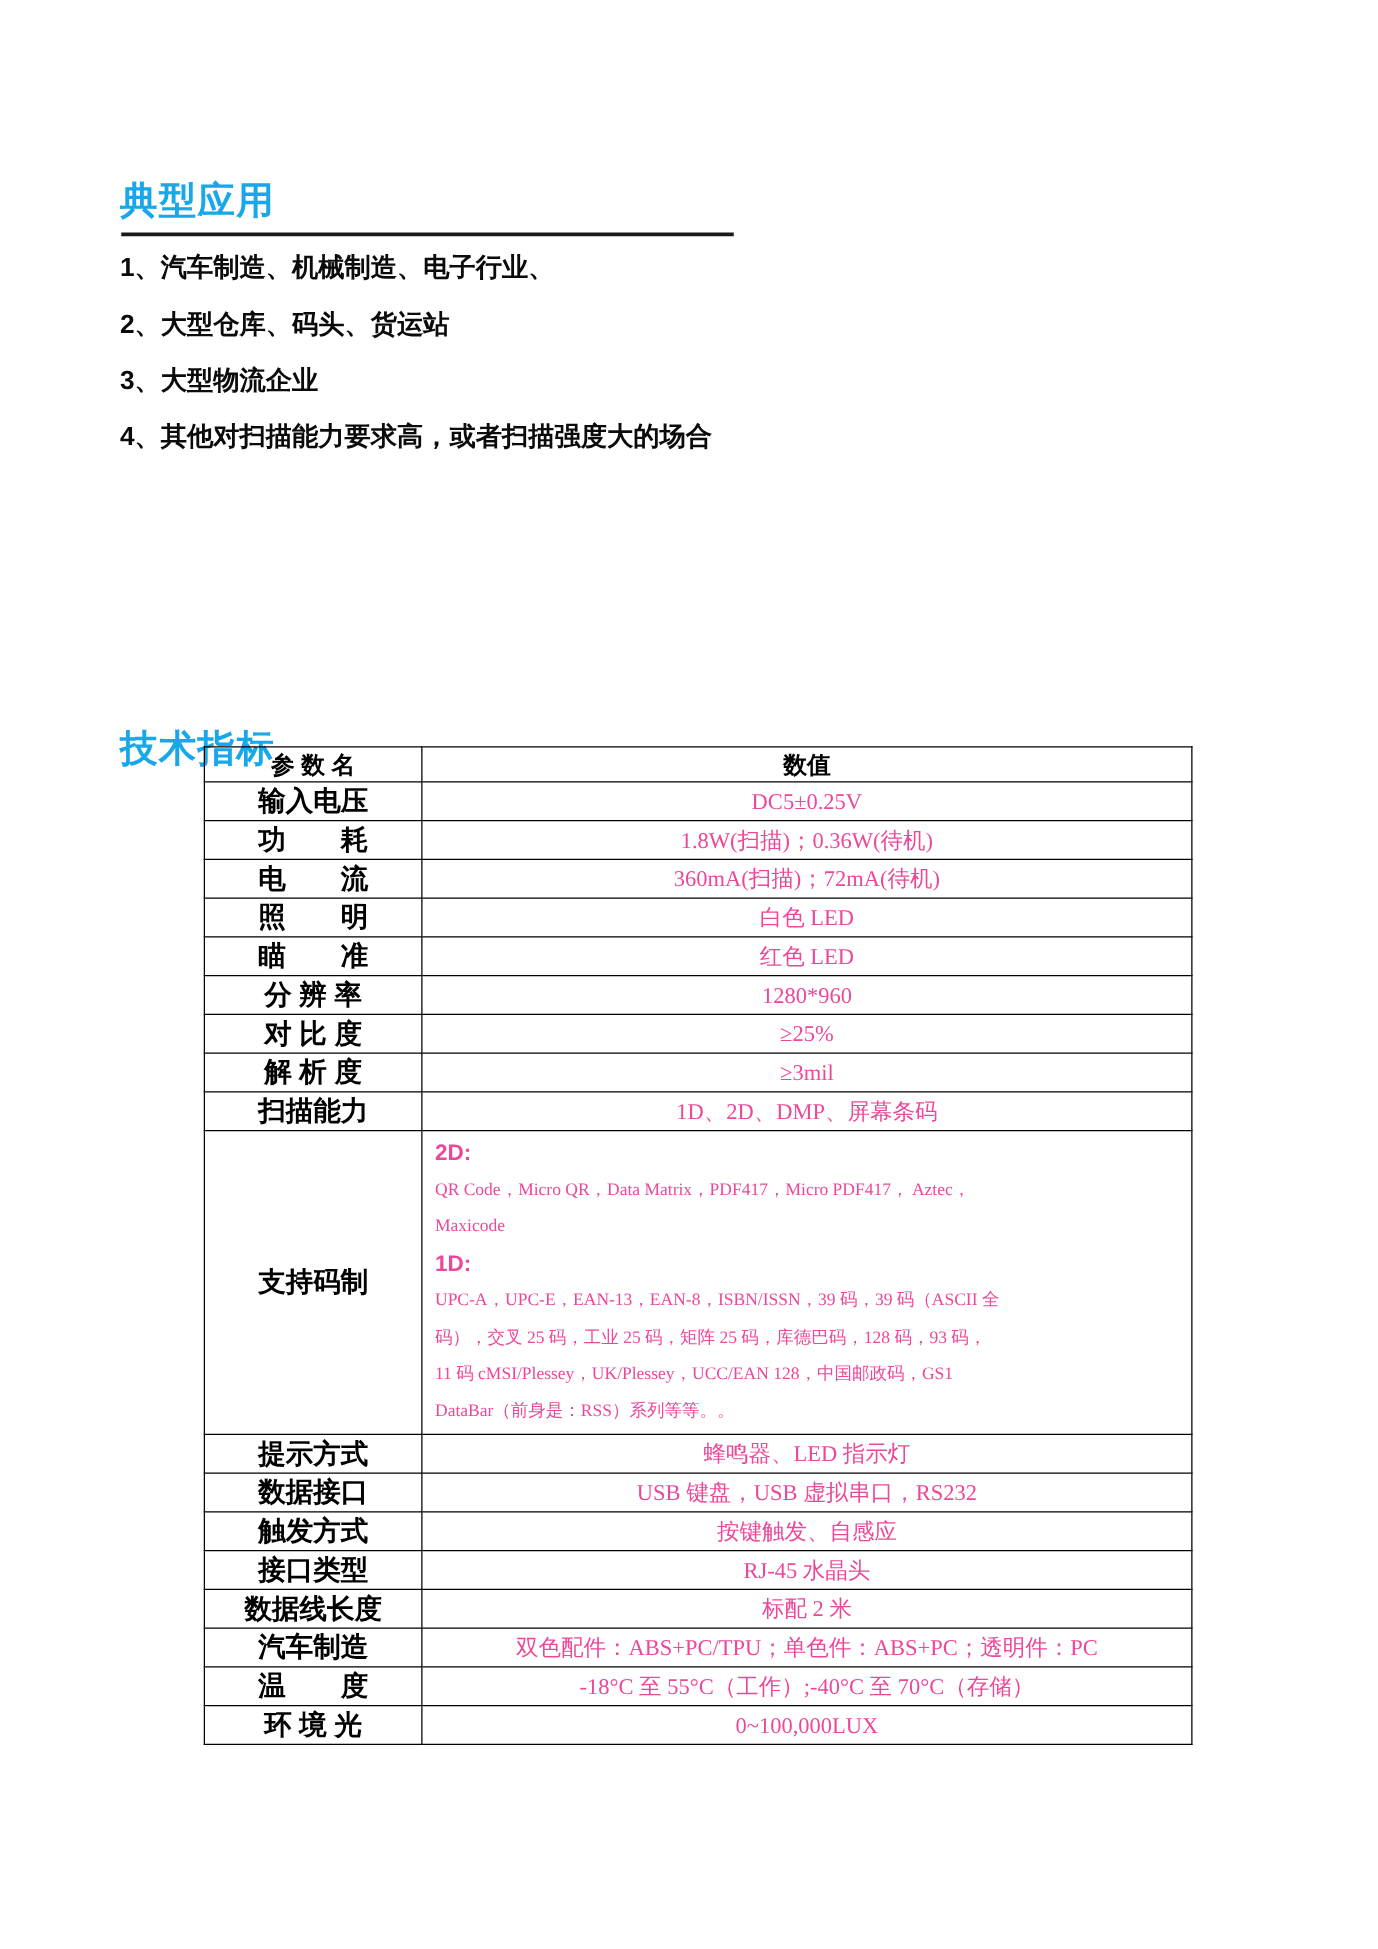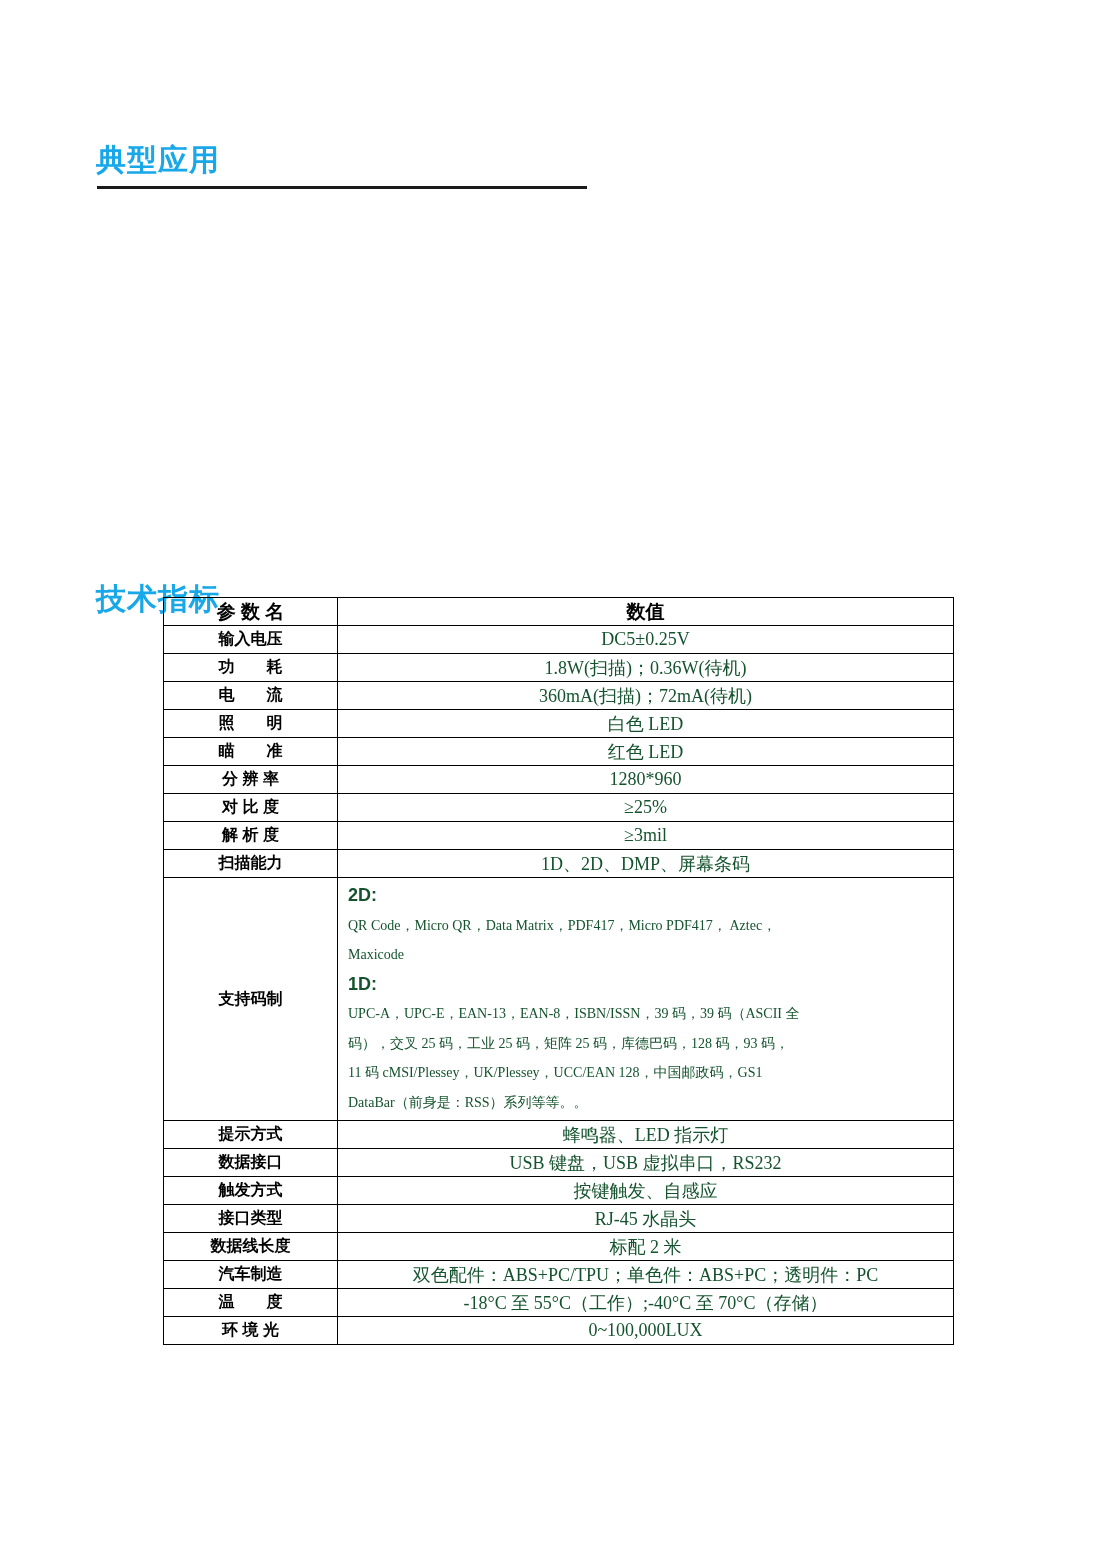--- a/index.html
+++ b/index.html
@@ -51,29 +51,29 @@
     overflow:hidden;
   }
   table.specs th{
     height:27px;
     font-size:19px;font-weight:bold;
     text-align:center;
     font-family:"Liberation Sans",sans-serif;
   }
   td.param{
     height:27px;
-    font-size:16px;font-weight:bold;
+    font-size:22px;font-weight:bold;
     text-align:center;
     font-family:"Liberation Sans",sans-serif;
     white-space:nowrap;
   }
   td.value{
     font-size:18px;
     text-align:center;
-    color:#14532d;
+    color:#ec4899;
     font-family:"Liberation Serif",serif;
     white-space:nowrap;
   }
   td.value.multi{
     text-align:left;
     padding:3px 10px;
     white-space:normal;
   }
   td.value.multi .line{
     line-height:29.5px;
@@ -88,20 +88,26 @@
 </style>
 </head>
 <body>
 
 <div class="page">
 
   <h1 class="sec-title apps" style="color: rgb(24, 167, 232);">典型应用</h1>
 
   <div class="title-rule" style="background: rgb(26, 26, 26);"></div>
 
+  <ol class="apps-list">
+    <li>1、汽车制造、机械制造、电子行业、</li>
+    <li>2、大型仓库、码头、货运站</li>
+    <li>3、大型物流企业</li>
+    <li>4、其他对扫描能力要求高，或者扫描强度大的场合</li>
+  </ol>
 
   <h1 class="sec-title specs" style="color: rgb(24, 167, 232);">技术指标</h1>
 
   <table class="specs">
     <colgroup>
       <col style="width:174px">
       <col style="width:616px">
     </colgroup>
     <thead>
       <tr>

